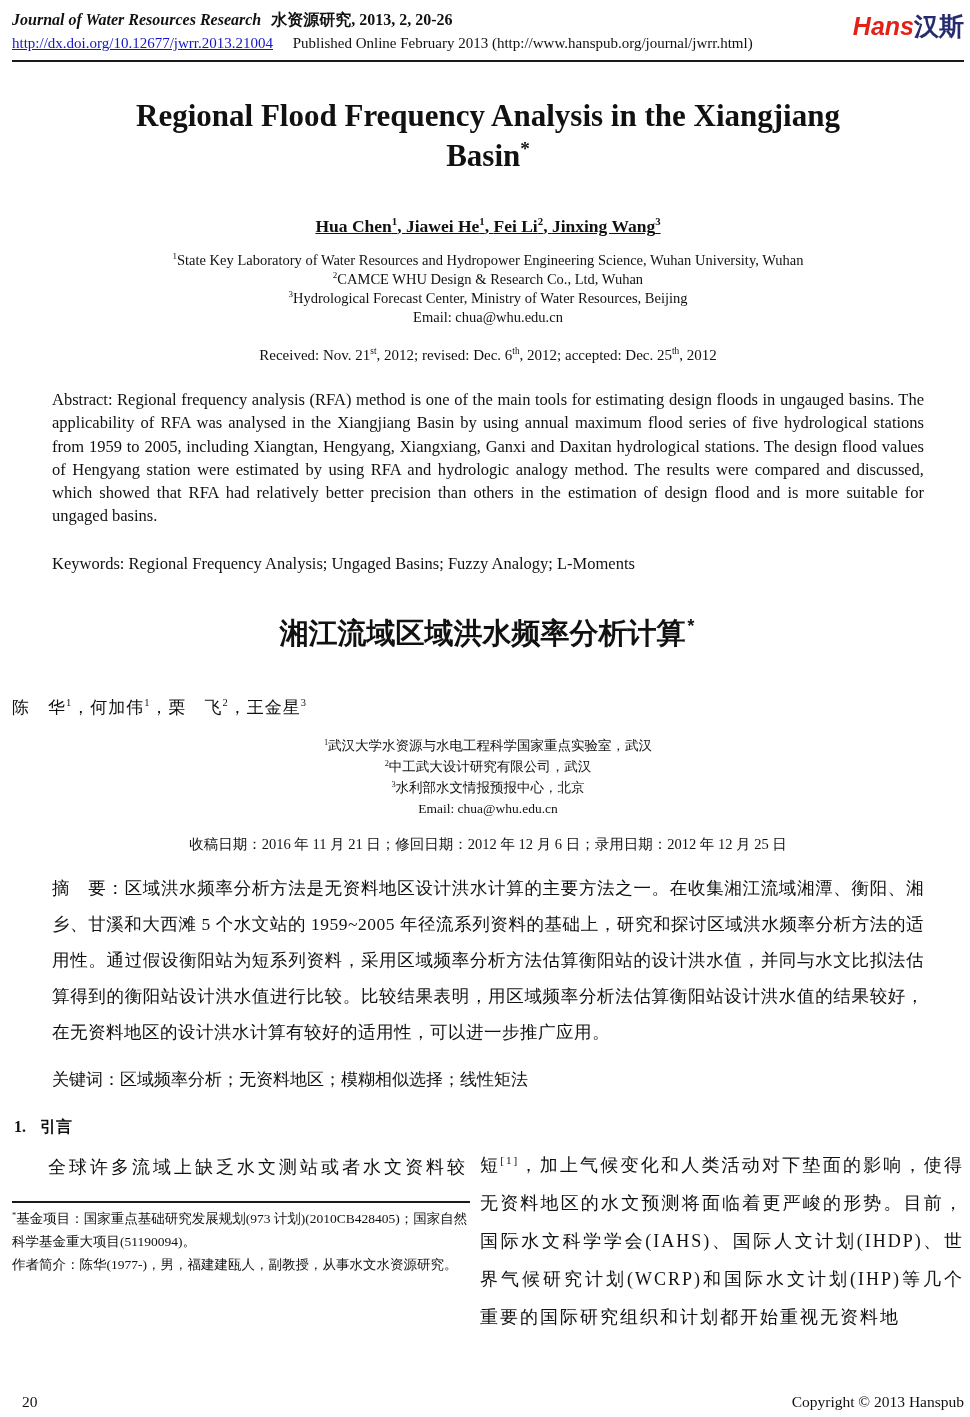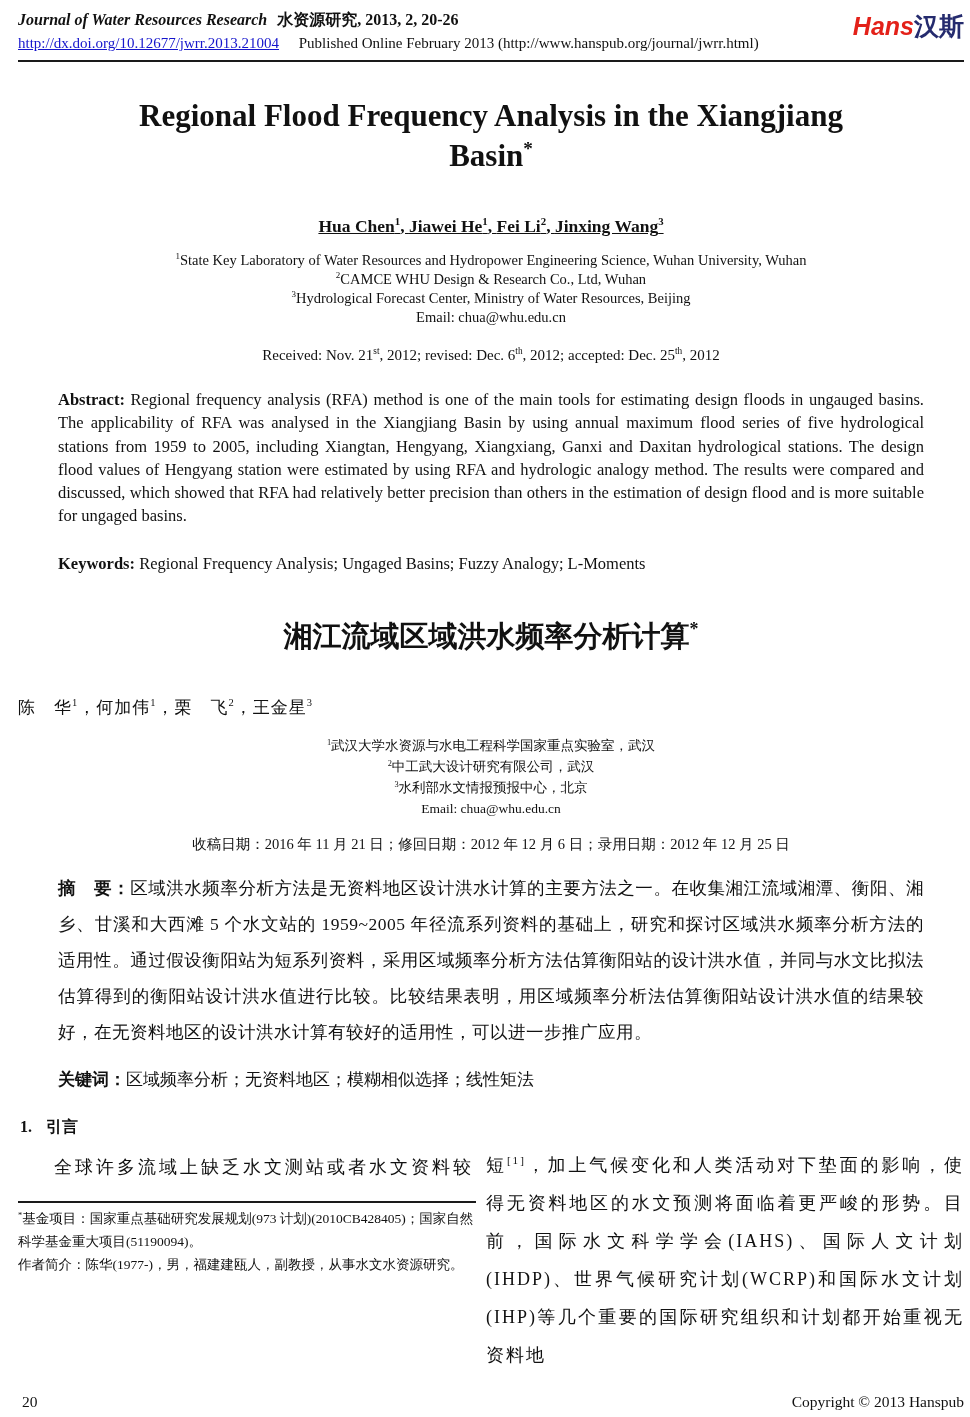--- a/index.html
+++ b/index.html
@@ -1,21 +1,21 @@
 <!DOCTYPE html>
 <html><head>
 <meta charset="utf-8">
 <style>
   html, body { margin:0; padding:0; background:#ffffff; }
   body {
     width:970px; height:1417px; position:relative; overflow:hidden;
     font-family:"Liberation Serif", "DejaVu Serif", serif;
     color:#111;
   }
-  .page { padding:8px 6px 0 18px; }
+  .page { padding:8px 6px 0 12px; }
   sup { font-size:62%; line-height:0; vertical-align:super; }
 
   
   .header { display:flex; justify-content:space-between; align-items:flex-start;
             border-bottom:2px solid #1a1a1a; padding:2px 0 8px 0; }
   .hline1 { font-size:16px; }
   .jname { font-weight:bold; font-style:italic; }
   .jcn { font-weight:bold; margin-left:6px; }
   .hline2 { font-size:15px; margin-top:4px; }
   .doi-link { color:#1515cc; text-decoration:underline; cursor:pointer; }
@@ -24,24 +24,24 @@
   .logo-en { color:#e32119; font-weight:bold; font-style:italic; }
   .logo-cn { color:#252b6e; font-weight:bold; }
 
   
   .title { text-align:center; font-size:31px; font-weight:bold; margin:34px 40px 0 40px; line-height:40px; }
   .authors { text-align:center; font-size:17.5px; font-weight:bold; margin-top:40px;text-decoration:underline; }
   .affils { text-align:center; font-size:14.5px; margin-top:14px; line-height:19px; }
   .received { text-align:center; font-size:15px; margin-top:20px; }
   .abstract { margin:24px 40px 0 40px; font-size:16.5px; line-height:23.3px; text-align:justify; }
   .keywords { margin:26px 40px 0 40px; font-size:16.5px; }
-  .lbl { font-weight:bold; }
+  .lbl { font-weight:normal; }
 
   
-  .cn-title { text-align:center; font-size:29px; font-weight:bold; margin:42px 0 0 0; line-height:40px; }
+  .cn-title { text-align:center; font-size:29px; font-weight:bold; margin:42px 0 0 0; line-height:40px;font-family:Liberation Mono, monospace; }
   .cn-authors { font-size:17px; margin-top:40px; letter-spacing:1px; }
   .cn-affils { text-align:center; font-size:13.5px; margin-top:16px; line-height:21px; }
   .cn-received { text-align:center; font-size:14.5px; margin-top:16px; }
   .cn-abstract { margin:16px 40px 0 40px; font-size:17.5px; line-height:36px;
                  text-align:justify; letter-spacing:0.5px; }
   .cn-keywords { margin:18px 40px 0 40px; font-size:17px; }
 
   
   .section-heading { font-size:16px; font-weight:bold; margin:26px 0 0 2px; }
   .sec-num { margin-right:14px; }

